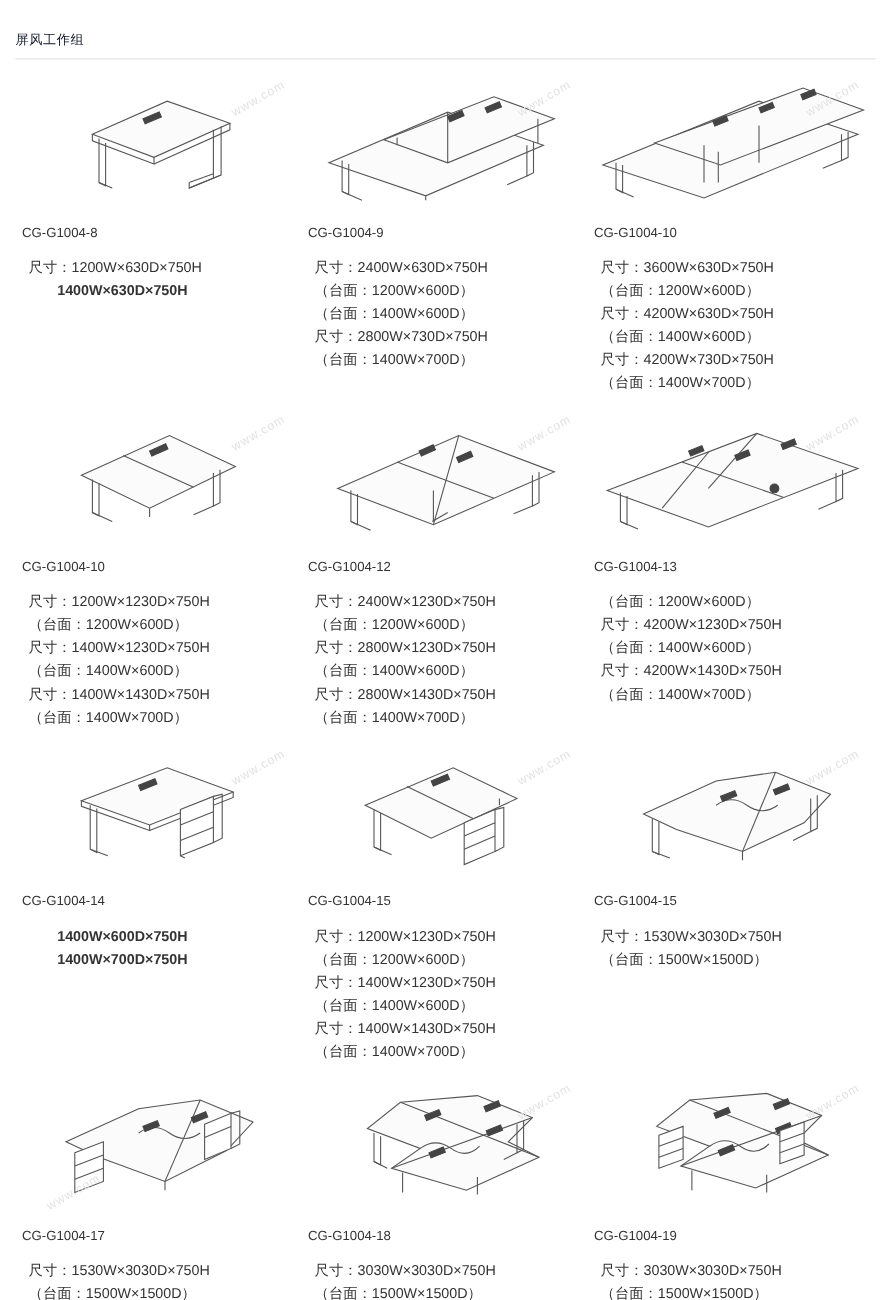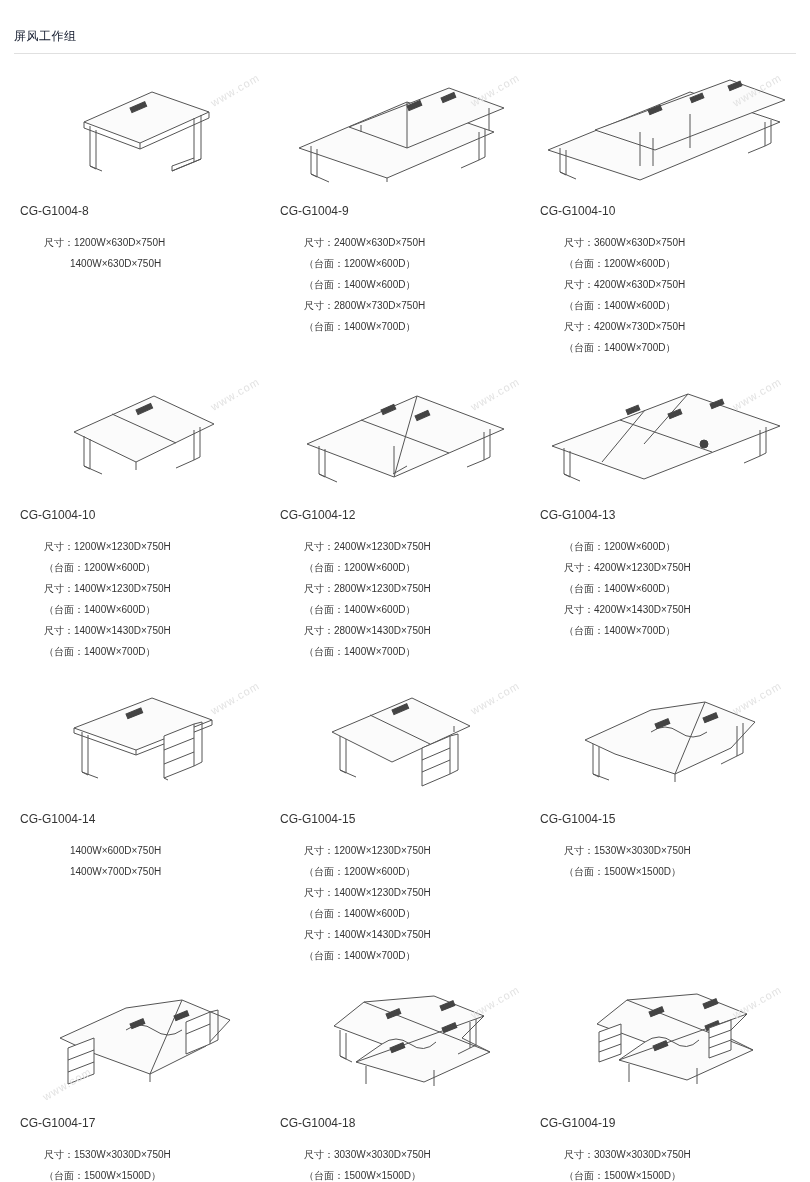--- a/index.html
+++ b/index.html
@@ -60,28 +60,27 @@
   }
   .wm-a { right: 6px; top: 14px; }
   .wm-b { left: 20px; bottom: 10px; }
   .code {
     font-size: 12px;
     color: #333;
     margin-top: 16px;
     margin-bottom: 14px;
   }
   .specs {
-    font-size: 10px;
+    font-size: 13px;
     line-height: 21px;
     color: #333;
     padding-left: 6px;
-    margin-left: 18px;
   }
   .spec-line { white-space: nowrap; }
-  .spec-line.indent { padding-left: 26px; }
+  .spec-line.indent { padding-left: 26px; font-weight: bold; }
 </style>
 </head>
 <body>
 
 <div class="page">
 
   <div class="page-title">屏风工作组</div>
   <div class="title-rule"></div>
 
   <div class="grid">

